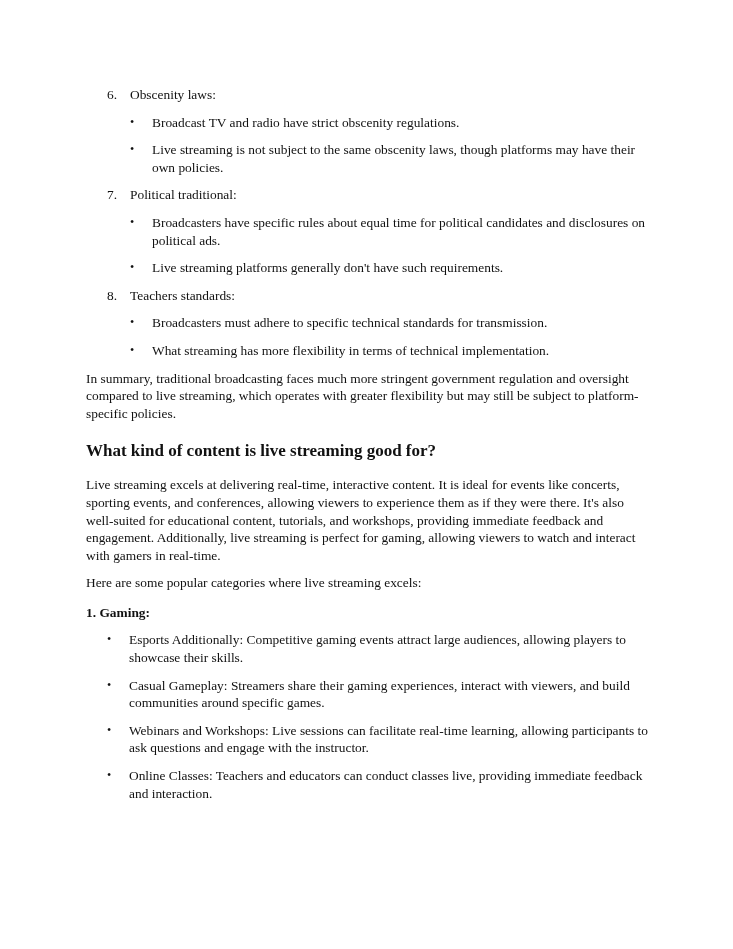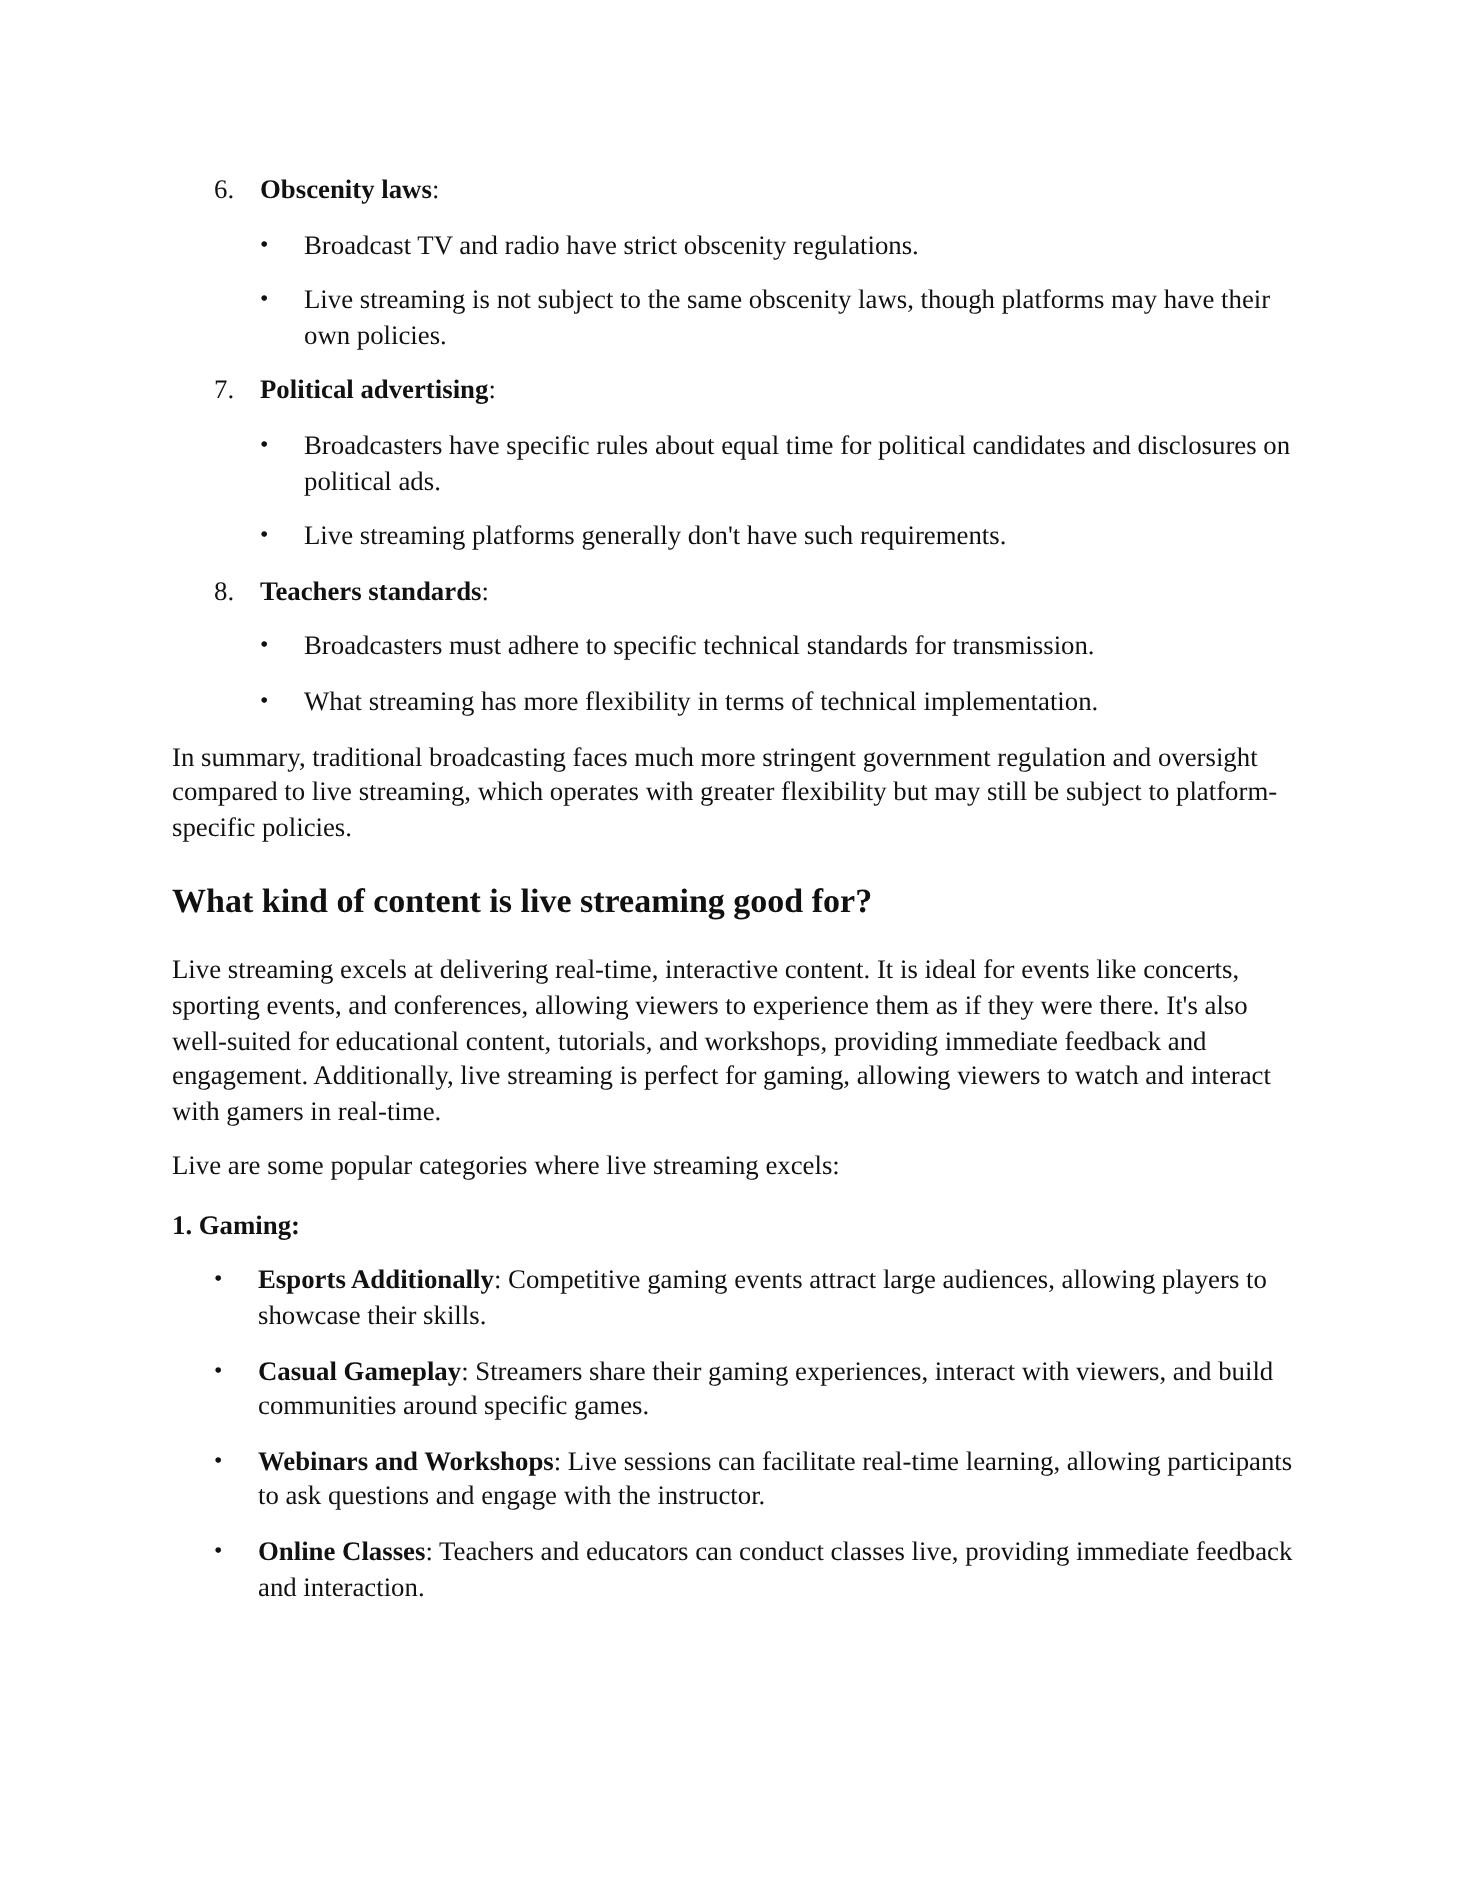--- a/index.html
+++ b/index.html
@@ -10,40 +10,40 @@
   .ol-num { position: absolute; left: 21px; top: 0; }
   .ol-head { margin: 0 0 10px 0; }
   .ul { margin: 0 0 0 0; padding: 0; list-style: none; }
   .ul li { position: relative; padding-left: 22px; margin: 0 0 10px 0; }
   .ul li .bullet { position: absolute; left: 0; top: 0; font-size: 12px; }
   .ul.catl li { padding-left: 43px; }
   .ul.catl li .bullet { left: 21px; }
   p { margin: 0 0 10px 0; }
   h2 { font-size: 17px; line-height: 22px; font-weight: bold; margin: 18px 0 14px 0; }
   .cat-head { font-weight: bold; margin: 12px 0 10px 0; }
-  b { font-weight: bold; }
+  b { font-weight: normal; }
 </style>
 </head>
 <body>
 
 <div class="page">
 
   <div>
     <div class="ol-item">
       <span class="ol-num">6.</span>
       <div class="ol-head"><b>Obscenity laws</b><span>:</span></div>
       <ul class="ul">
         <li><span class="bullet">•</span><span>Broadcast TV and radio have strict obscenity regulations.</span></li>
         <li><span class="bullet">•</span><span>Live streaming is not subject to the same obscenity laws, though platforms may have their own policies.</span></li>
       </ul>
     </div>
 
     <div class="ol-item">
       <span class="ol-num">7.</span>
-      <div class="ol-head"><b>Political advertising</b><span>:</span></div>
+      <div class="ol-head"><b>Political traditional</b><span>:</span></div>
       <ul class="ul">
         <li><span class="bullet">•</span><span>Broadcasters have specific rules about equal time for political candidates and disclosures on political ads.</span></li>
         <li><span class="bullet">•</span><span>Live streaming platforms generally don't have such requirements.</span></li>
       </ul>
     </div>
 
     <div class="ol-item">
       <span class="ol-num">8.</span>
       <div class="ol-head"><b>Teachers standards</b><span>:</span></div>
       <ul class="ul">
@@ -52,21 +52,21 @@
       </ul>
     </div>
   </div>
 
   <p>In summary, traditional broadcasting faces much more stringent government regulation and oversight compared to live streaming, which operates with greater flexibility but may still be subject to platform-specific policies.</p>
 
   <h2>What kind of content is live streaming good for?</h2>
 
   <p>Live streaming excels at delivering real-time, interactive content. It is ideal for events like concerts, sporting events, and conferences, allowing viewers to experience them as if they were there. It's also well-suited for educational content, tutorials, and workshops, providing immediate feedback and engagement. Additionally, live streaming is perfect for gaming, allowing viewers to watch and interact with gamers in real-time.</p>
 
-  <p>Live are some popular categories where live streaming excels:</p>
+  <p>Here are some popular categories where live streaming excels:</p>
 
   <div>
     <div class="cat-head">1. Gaming:</div>
     <ul class="ul catl">
       <li><span class="bullet">•</span><b>Esports Additionally</b><span>: Competitive gaming events attract large audiences, allowing players to showcase their skills.</span></li>
       <li><span class="bullet">•</span><b>Casual Gameplay</b><span>: Streamers share their gaming experiences, interact with viewers, and build communities around specific games.</span></li>
     </ul>
   </div>
 
   <div>

